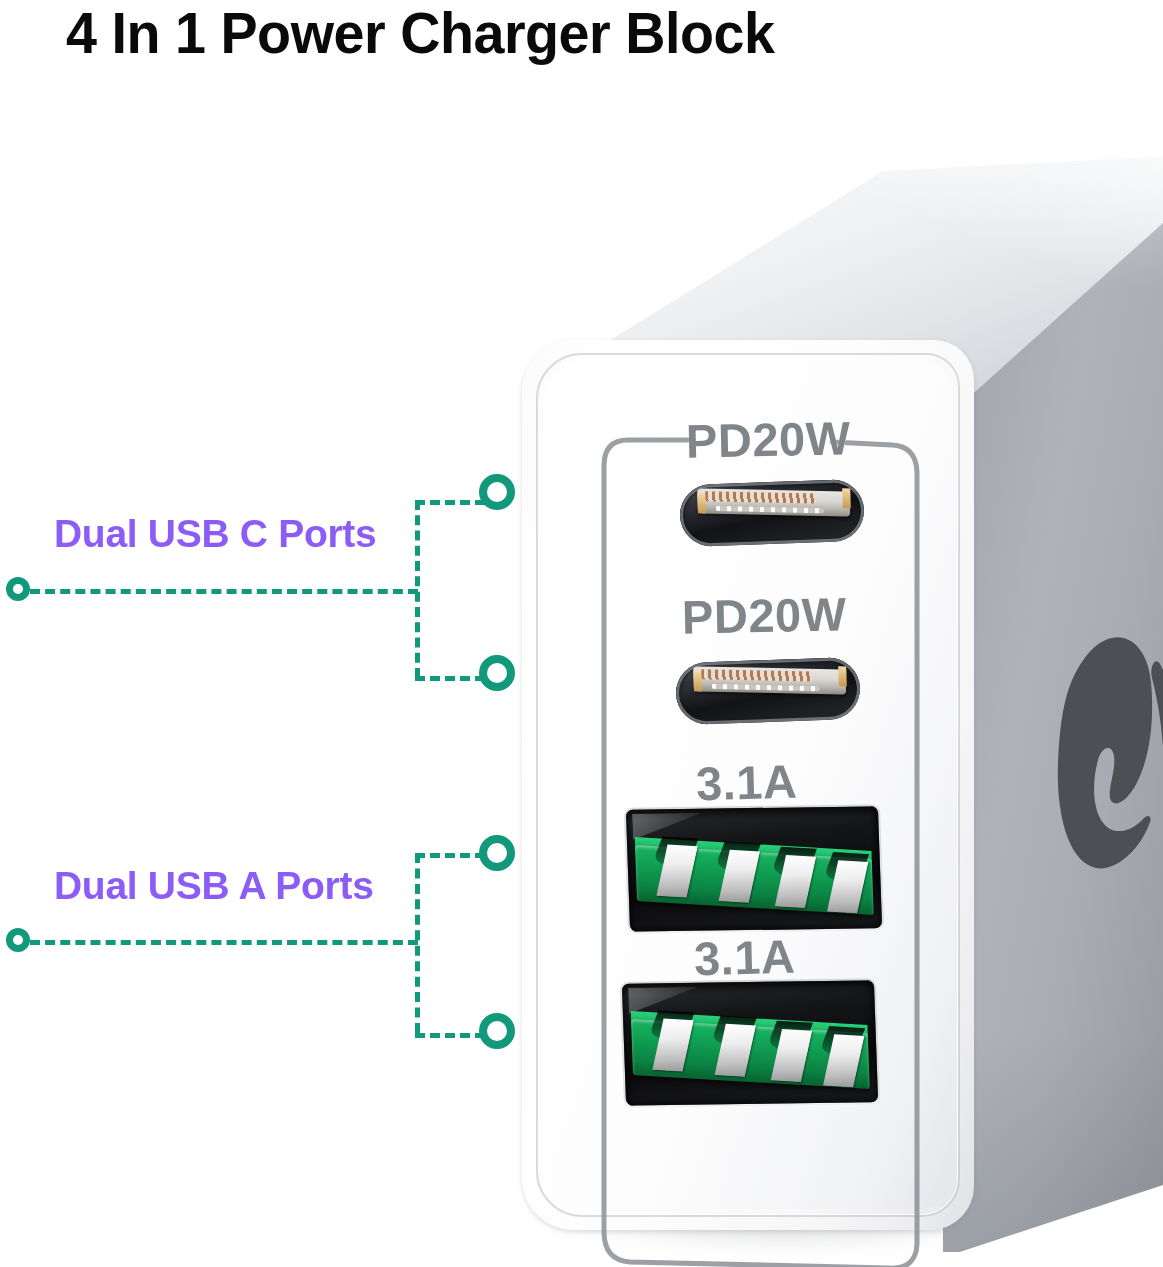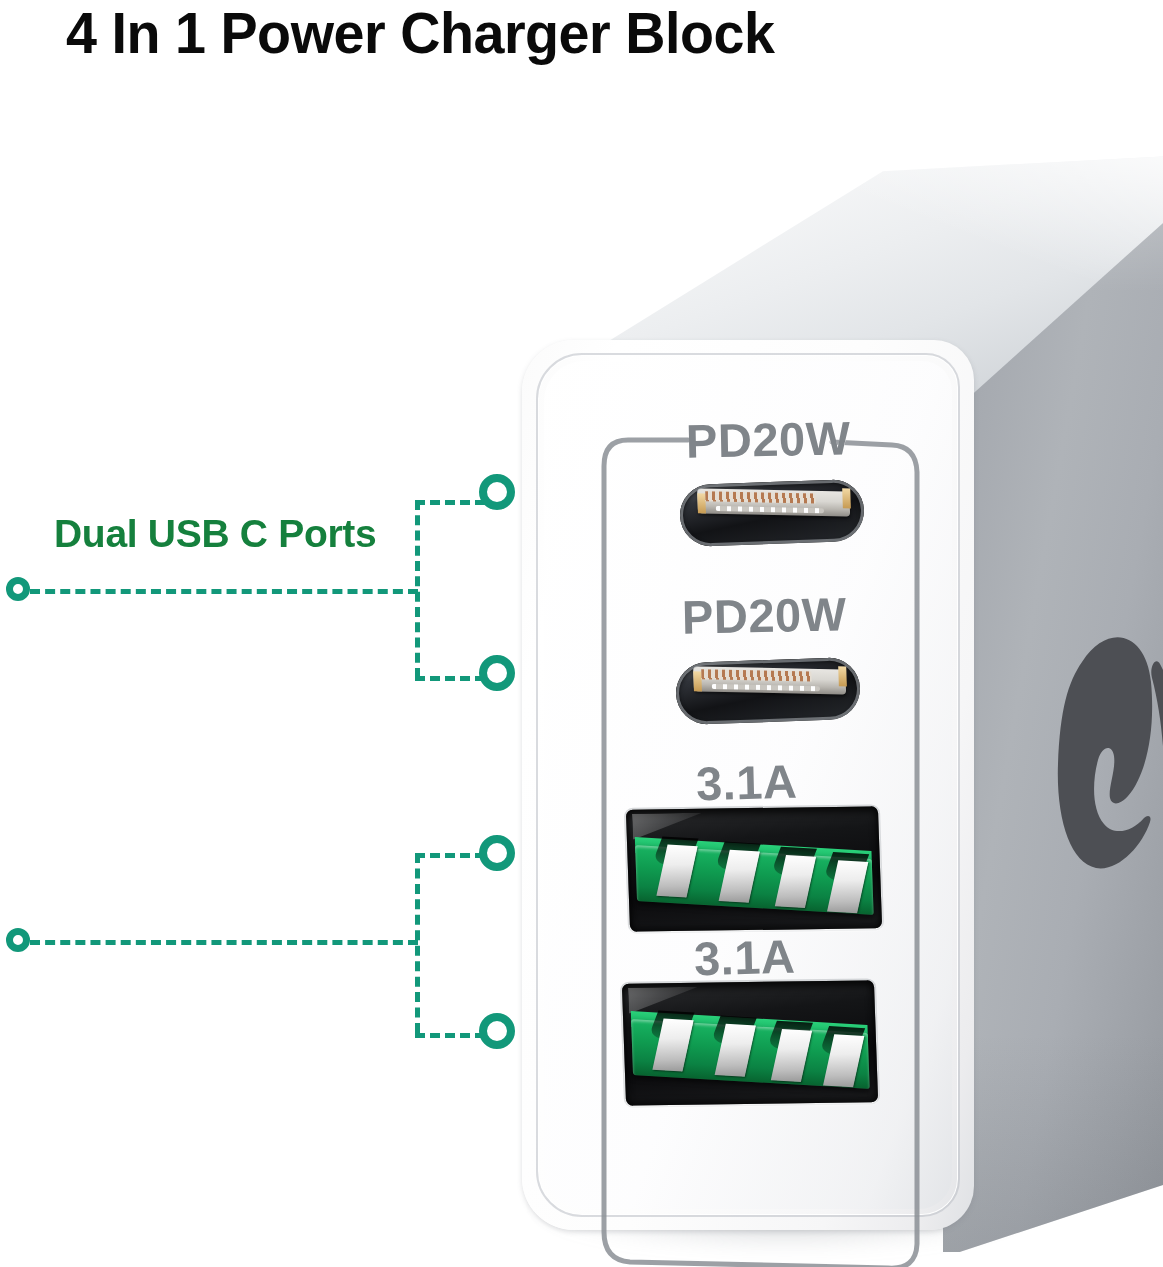--- a/index.html
+++ b/index.html
@@ -32,21 +32,21 @@
     line-height: 62px;
     transform: scaleX(0.96);
     transform-origin: left center;
   }
 
   
   .callout-label {
     position: absolute;
     font-size: 39px;
     font-weight: bold;
-    color: #15803d;
+    color: #8b5cf6;
     white-space: nowrap;
     letter-spacing: -0.3px;
   }
   #label-usbc { left: 54px; top: 512px; }
   #label-usba { left: 54px; top: 864px; }
 
   
   .ring-small {
     position: absolute;
     width: 24px;
@@ -451,20 +451,21 @@
   <div id="label-usbc" class="callout-label">Dual USB C Ports</div>
 
   <div class="ring-small" style="left:6px; top:577px;"></div>
   <div class="dash-h" style="left:30px; top:589px; width:388px;"></div>
   <div class="dash-v" style="left:415px; top:500px; height:178px;"></div>
   <div class="dash-h" style="left:415px; top:500px; width:70px;"></div>
   <div class="dash-h" style="left:415px; top:676px; width:70px;"></div>
   <div class="ring-large" style="left:479px; top:474px;"></div>
   <div class="ring-large" style="left:479px; top:655px;"></div>
 
+  <div id="label-usba" class="callout-label">Dual USB A Ports</div>
 
   <div class="ring-small" style="left:6px; top:928px;"></div>
   <div class="dash-h" style="left:30px; top:940px; width:388px;"></div>
   <div class="dash-v" style="left:415px; top:853px; height:180px;"></div>
   <div class="dash-h" style="left:415px; top:853px; width:70px;"></div>
   <div class="dash-h" style="left:415px; top:1033px; width:70px;"></div>
   <div class="ring-large" style="left:479px; top:835px;"></div>
   <div class="ring-large" style="left:479px; top:1013px;"></div>
 
 </div>

